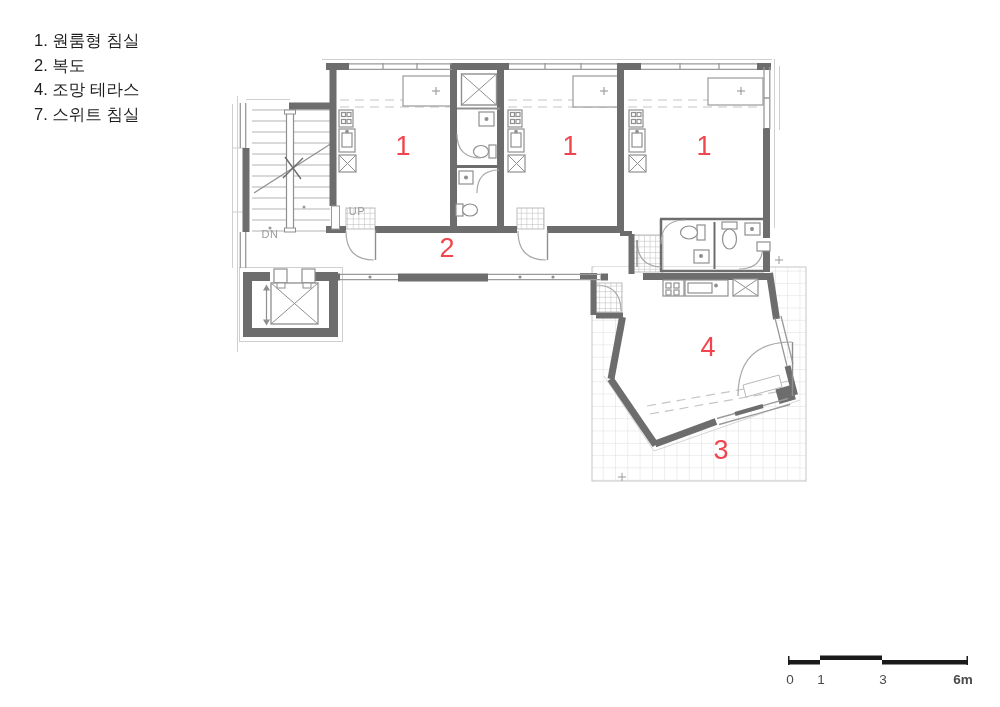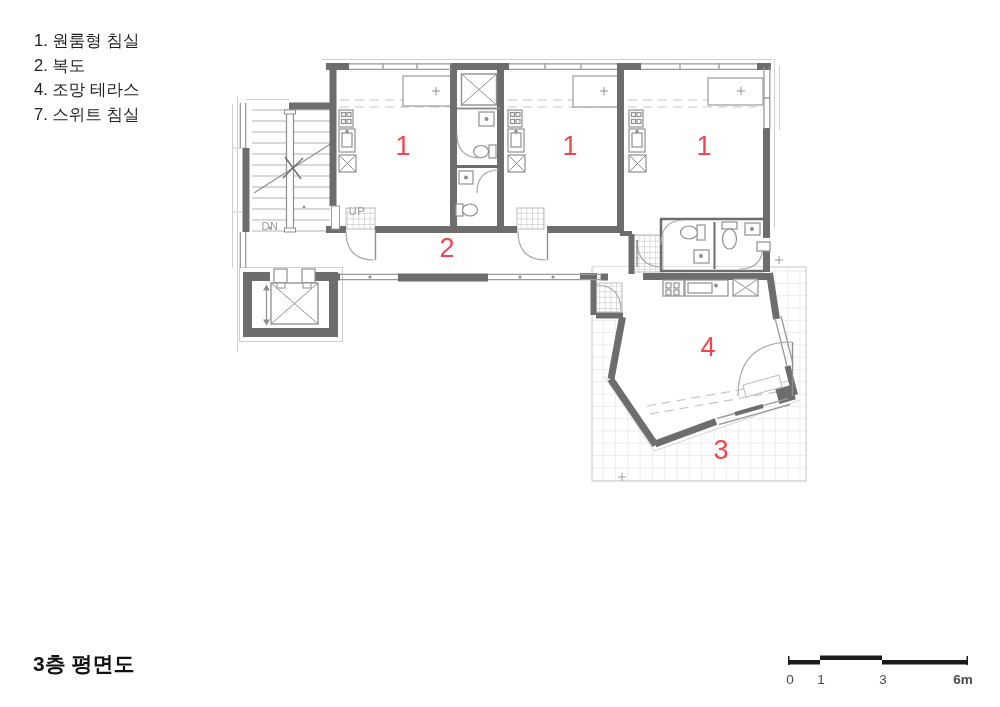--- a/index.html
+++ b/index.html
@@ -265,22 +265,21 @@
   </div>
 
   <span class="abs room-num" style="left:403px;top:146px;">1</span>
   <span class="abs room-num" style="left:570px;top:146px;">1</span>
   <span class="abs room-num" style="left:704px;top:146px;">1</span>
   <span class="abs room-num" style="left:447px;top:248px;">2</span>
   <span class="abs room-num" style="left:708px;top:347px;">4</span>
   <span class="abs room-num" style="left:721px;top:450px;">3</span>
 
   <span class="abs stair-lbl" style="left:310px;top:211px;margin-left:47px;">UP</span>
-  <span class="abs stair-lbl" style="left:270px;top:226px;">DN</span>
-
-  <div class="abs title">3층 평면도</div>
+  <span class="abs stair-lbl" style="left:270px;top:234px;">DN</span>
+
 
   <span class="abs scale-lbl" style="left:790px;">0</span>
   <span class="abs scale-lbl" style="left:821px;">1</span>
   <span class="abs scale-lbl" style="left:883px;">3</span>
   <span class="abs scale-lbl" style="left:963px;font-weight:bold;">6m</span>
 
 </div>
 
 </body></html>

